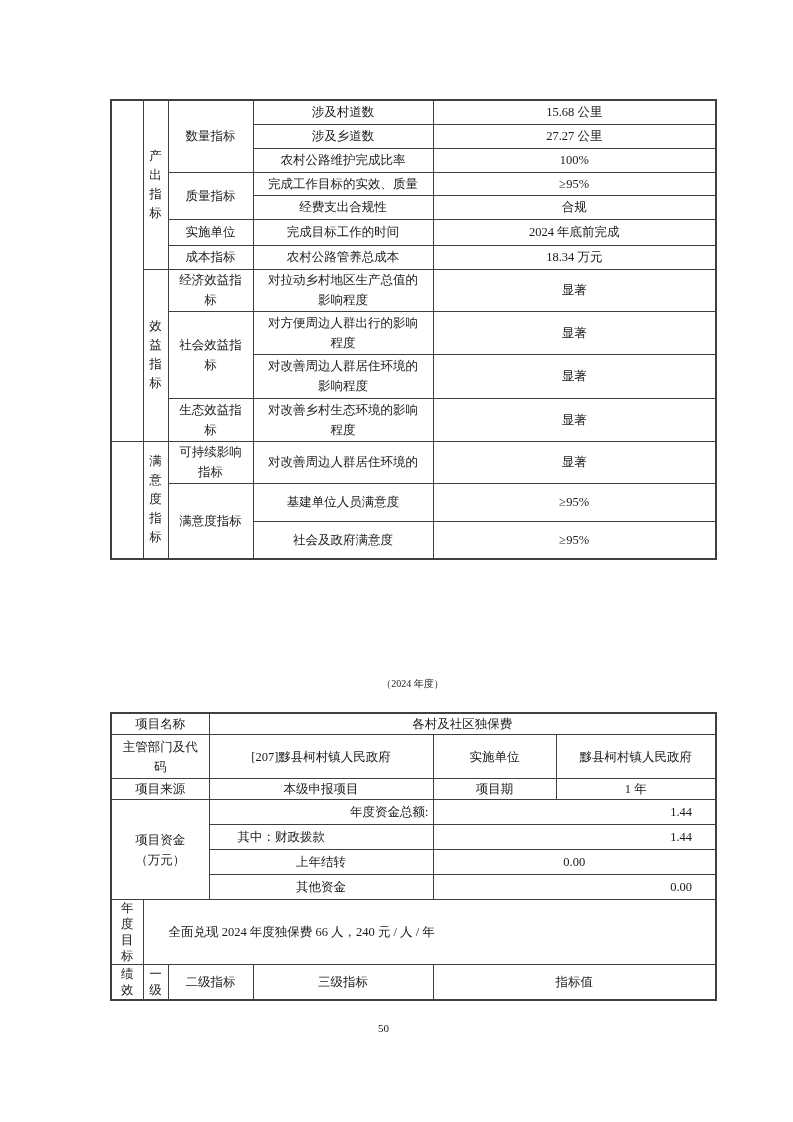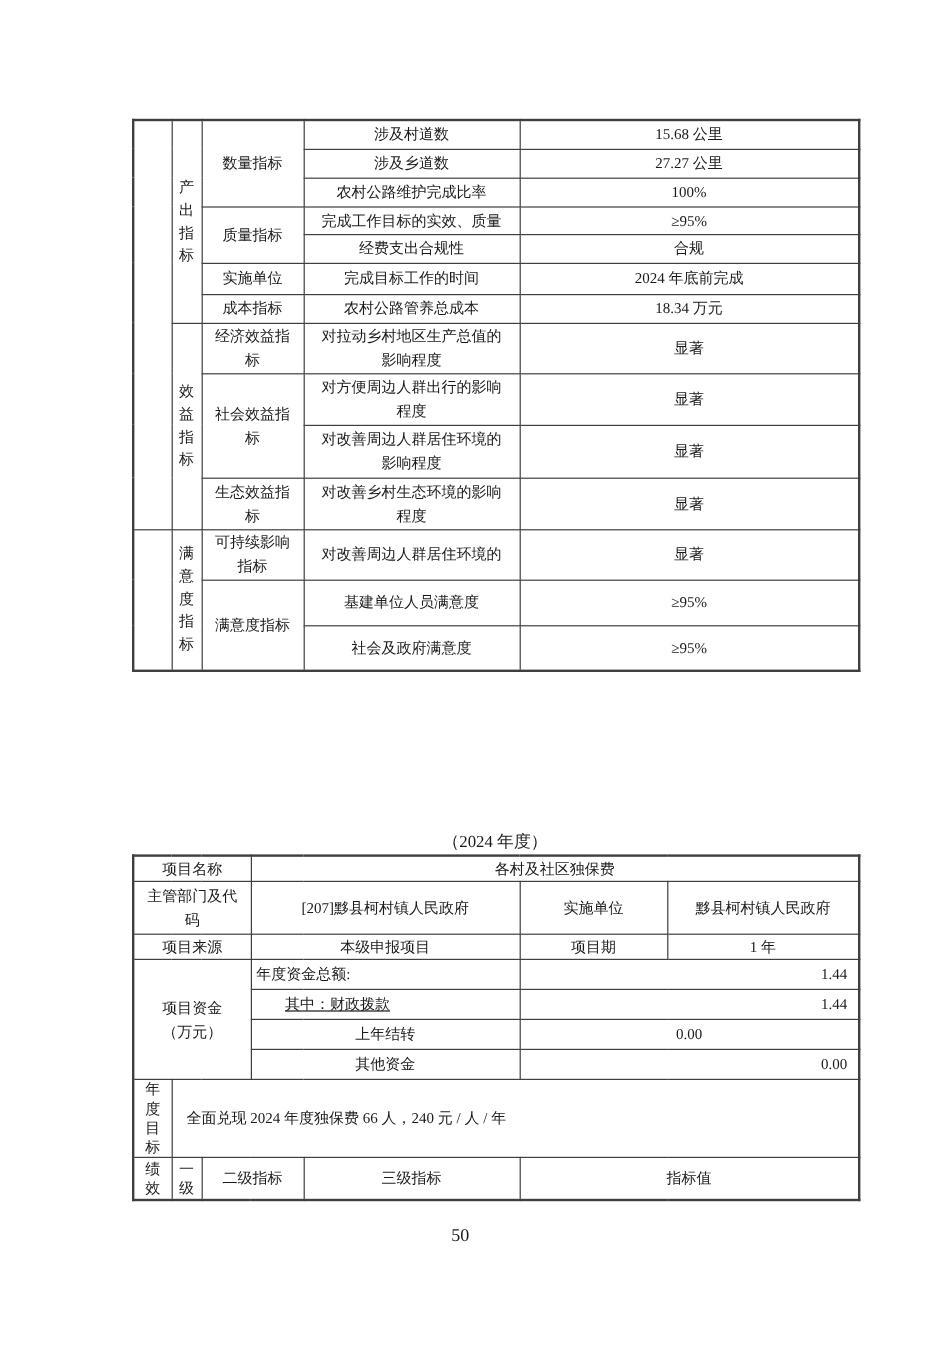--- a/index.html
+++ b/index.html
@@ -14,29 +14,29 @@
   td {
     border:1px solid #3f3f3f;
     font-size:12.5px; line-height:20px;
     text-align:center; vertical-align:middle;
     padding:0 4px; white-space:pre-line; overflow:hidden;
   }
   #t1, #t2 { border:2px solid #3f3f3f; }
   .vtext  { line-height:19px; padding:0 2px; }
   .vtight { line-height:16px; padding:0 2px; }
   .two-line { line-height:20px; }
-  .goal-cell { text-align:left; padding-left:12px; }
-  .fl1 { text-align:left; padding-left:4px; }
-  .fl2 { text-align:left; padding-left:28px;text-decoration:underline; }
-  .fv-r { text-align:right; padding-right:9px; }
+  .goal-cell { text-align:left; padding-left:25px; }
+  .fl1 { text-align:right; padding-left:14px; }
+  .fl2 { text-align:left; padding-left:28px; }
+  .fv-r { text-align:right; padding-right:23px; }
   .fv-c { text-align:center; }
   .title-block { position:absolute; left:110px; width:605px; text-align:center; }
   #doc-title { top:629px; font-size:19px; font-weight:bold; letter-spacing:1px; }
-  #doc-subtitle { top:693px; font-size:14px; }
-  .page-num { position:absolute; top:1022px; left:0; width:767px; text-align:center; font-size:15px; }
+  #doc-subtitle { top:677px; font-size:10px; }
+  .page-num { position:absolute; top:1022px; left:0; width:767px; text-align:center; font-size:11px; }
 </style>
 </head>
 <body>
 
 <div class="sheet">
 
   <table id="t1">
     <colgroup>
       <col style="width:32px">
         <col style="width:25px">

